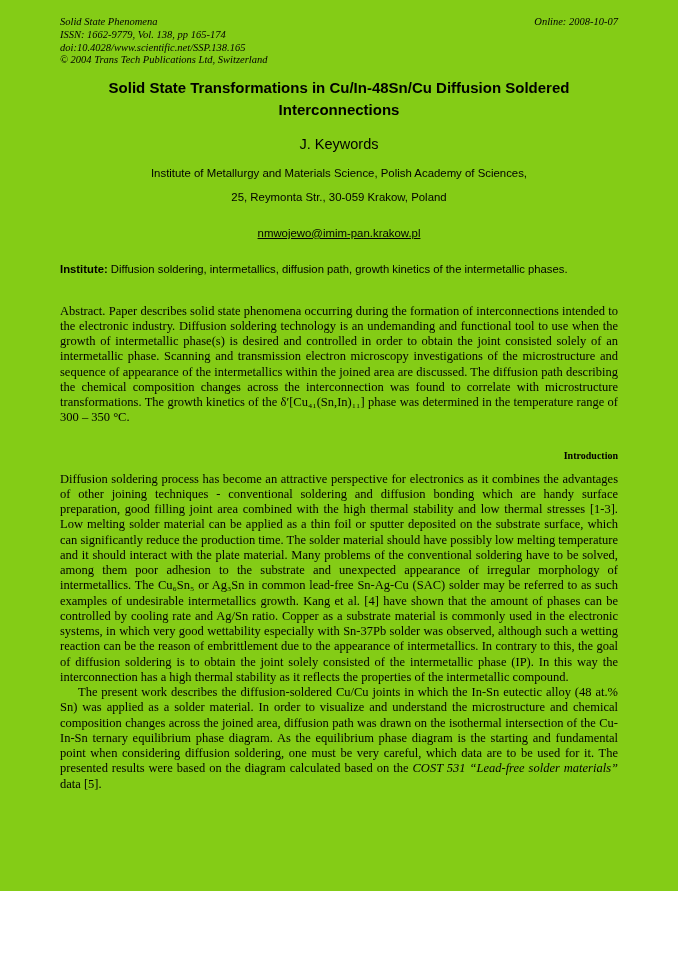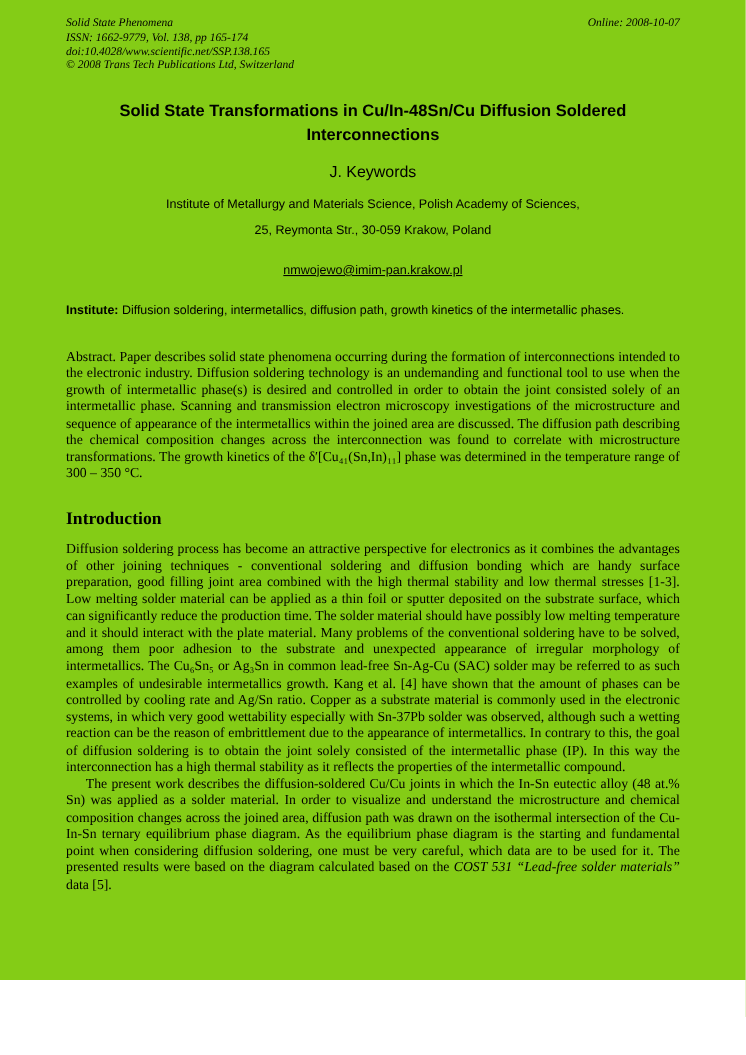--- a/index.html
+++ b/index.html
@@ -30,21 +30,21 @@
   .journal-header .left div { white-space: nowrap; }
   .journal-header .right { white-space: nowrap; }
   
   .title {
     font-family: "Liberation Sans", "DejaVu Sans", sans-serif;
     font-weight: bold;
     font-size: 15px;
     line-height: 1.45;
     text-align: center;
     max-width: 564px;
-    margin: 23px auto 0 auto;
+    margin: 10px auto 0 auto;
   }
   .author {
     font-family: "Liberation Sans", "DejaVu Sans", sans-serif;
     font-size: 14.5px;
     text-align: center;
     margin-top: 15px;
   }
   .affiliation, .address, .email {
     font-family: "Liberation Sans", "DejaVu Sans", sans-serif;
     font-size: 11.4px;
@@ -64,23 +64,24 @@
   .keywords .label { font-weight: bold; }
   
   .abstract {
     font-size: 12.5px;
     line-height: 1.22;
     text-align: justify;
     margin-top: 27px;
   }
   .abstract .label { font-weight: normal; }
   .intro-heading {
-    font-size: 16px;
+    font-size: 10px;
     font-weight: bold;
     margin-top: 24px;
+    text-align: right;
   }
   .body-paragraph {
     font-size: 12.5px;
     line-height: 1.22;
     text-align: justify;
     margin: 0;
   }
   .body-paragraph.first { margin-top: 11px; }
   .body-paragraph.indented { text-indent: 18px; }
   .italic { font-style: italic; }
@@ -89,21 +90,21 @@
 <body>
 
 <div class="page">
   <div class="content">
 
     <div class="journal-header">
       <div class="left">
         <div>Solid State Phenomena</div>
         <div>ISSN: 1662-9779, Vol. 138, pp 165-174</div>
         <div>doi:10.4028/www.scientific.net/SSP.138.165</div>
-        <div>© 2008 Trans Tech Publications Ltd, Switzerland</div>
+        <div>© 2004 Trans Tech Publications Ltd, Switzerland</div>
       </div>
       <div class="right">Online: 2008-10-07</div>
     </div>
 
     <div class="title">Solid State Transformations in Cu/In-48Sn/Cu Diffusion Soldered Interconnections</div>
 
     <div class="author">J. Keywords</div>
 
     <div class="affiliation">Institute of Metallurgy and Materials Science, Polish Academy of Sciences,</div>
     <div class="address">25, Reymonta Str., 30-059 Krakow, Poland</div>

